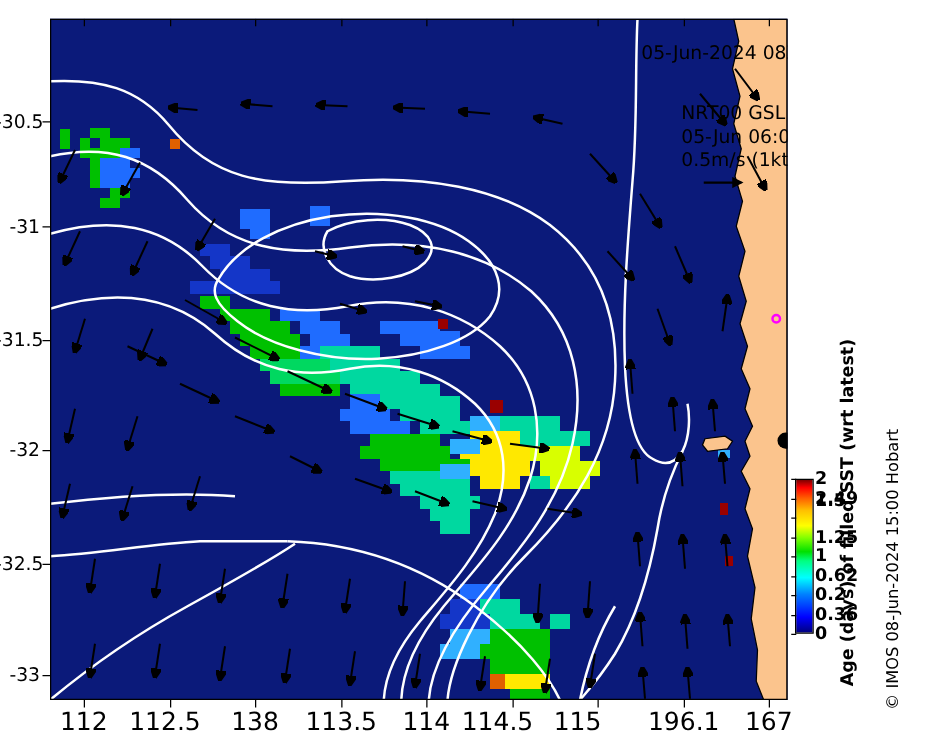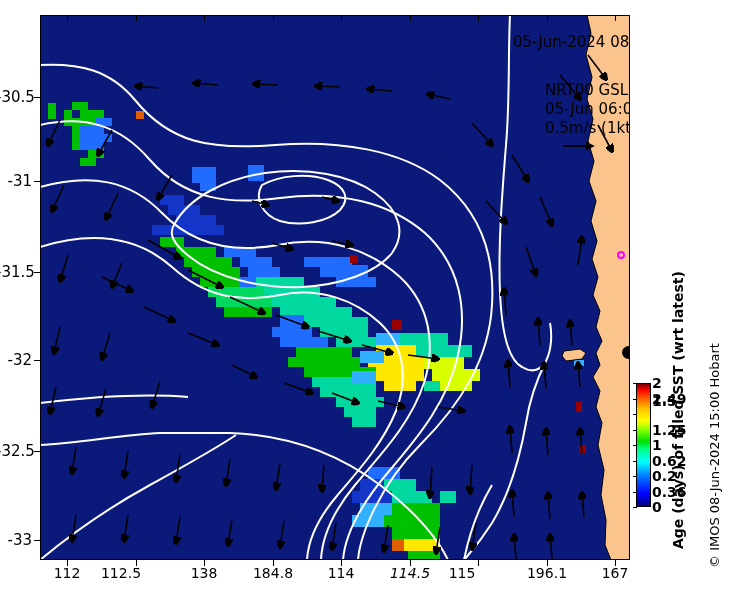--- a/index.html
+++ b/index.html
@@ -13,21 +13,21 @@
     background:#0b1a7a;overflow:hidden;
   }
   #plot-border{
     position:absolute;left:40px;top:15px;width:590px;height:545px;
     border:1px solid #000;box-sizing:border-box;pointer-events:none;
   }
   .layer{position:absolute;left:0;top:0;width:590px;height:545px;}
 
   
   .xtick-label{
-    position:absolute;font-size:14px;color:#000;text-align:center;
+    position:absolute;font-size:20px;color:#000;text-align:center;
     width:60px;top:565px;
   }
   .ytick-label{
     position:absolute;font-size:15px;color:#000;text-align:right;
     width:36px;height:18px;line-height:18px;
   }
   .xtick-mark{position:absolute;width:1px;height:6px;background:#000;top:560px;}
   .ytick-mark{position:absolute;width:6px;height:1px;background:#000;left:34px;}
   .xtick-in{position:absolute;width:1px;height:6px;background:#000;top:0;}
 
@@ -391,25 +391,25 @@
     <div class="xtick-mark" style="left:136px;"></div>
     <div class="xtick-mark" style="left:204px;"></div>
     <div class="xtick-mark" style="left:273px;"></div>
     <div class="xtick-mark" style="left:341px;"></div>
     <div class="xtick-mark" style="left:410px;"></div>
     <div class="xtick-mark" style="left:478px;"></div>
     <div class="xtick-mark" style="left:547px;"></div>
     <div class="xtick-mark" style="left:615px;"></div>
 
     <div class="xtick-label" style="left:37px;">112</div>
-    <div class="xtick-label" style="left:91px;text-align:center;">112.5</div>
+    <div class="xtick-label" style="left:102px;text-align:center;">112.5</div>
     <div class="xtick-label" style="left:174px;">138</div>
-    <div class="xtick-label" style="left:243px;">184.8</div>
+    <div class="xtick-label" style="left:243px;">113.5</div>
     <div class="xtick-label" style="left:311px;">114</div>
-    <div class="xtick-label" style="left:380px;font-style:italic;">114.5</div>
+    <div class="xtick-label" style="left:368px;">114.5</div>
     <div class="xtick-label" style="left:432px;">115</div>
     <div class="xtick-label" style="left:517px;">196.1</div>
     <div class="xtick-label" style="left:585px;">167</div>
   </div>
 
   <div>
     <div class="ytick-mark" style="top:97px;"></div>
     <div class="ytick-mark" style="top:181px;"></div>
     <div class="ytick-mark" style="top:272px;"></div>
     <div class="ytick-mark" style="top:360px;"></div>

